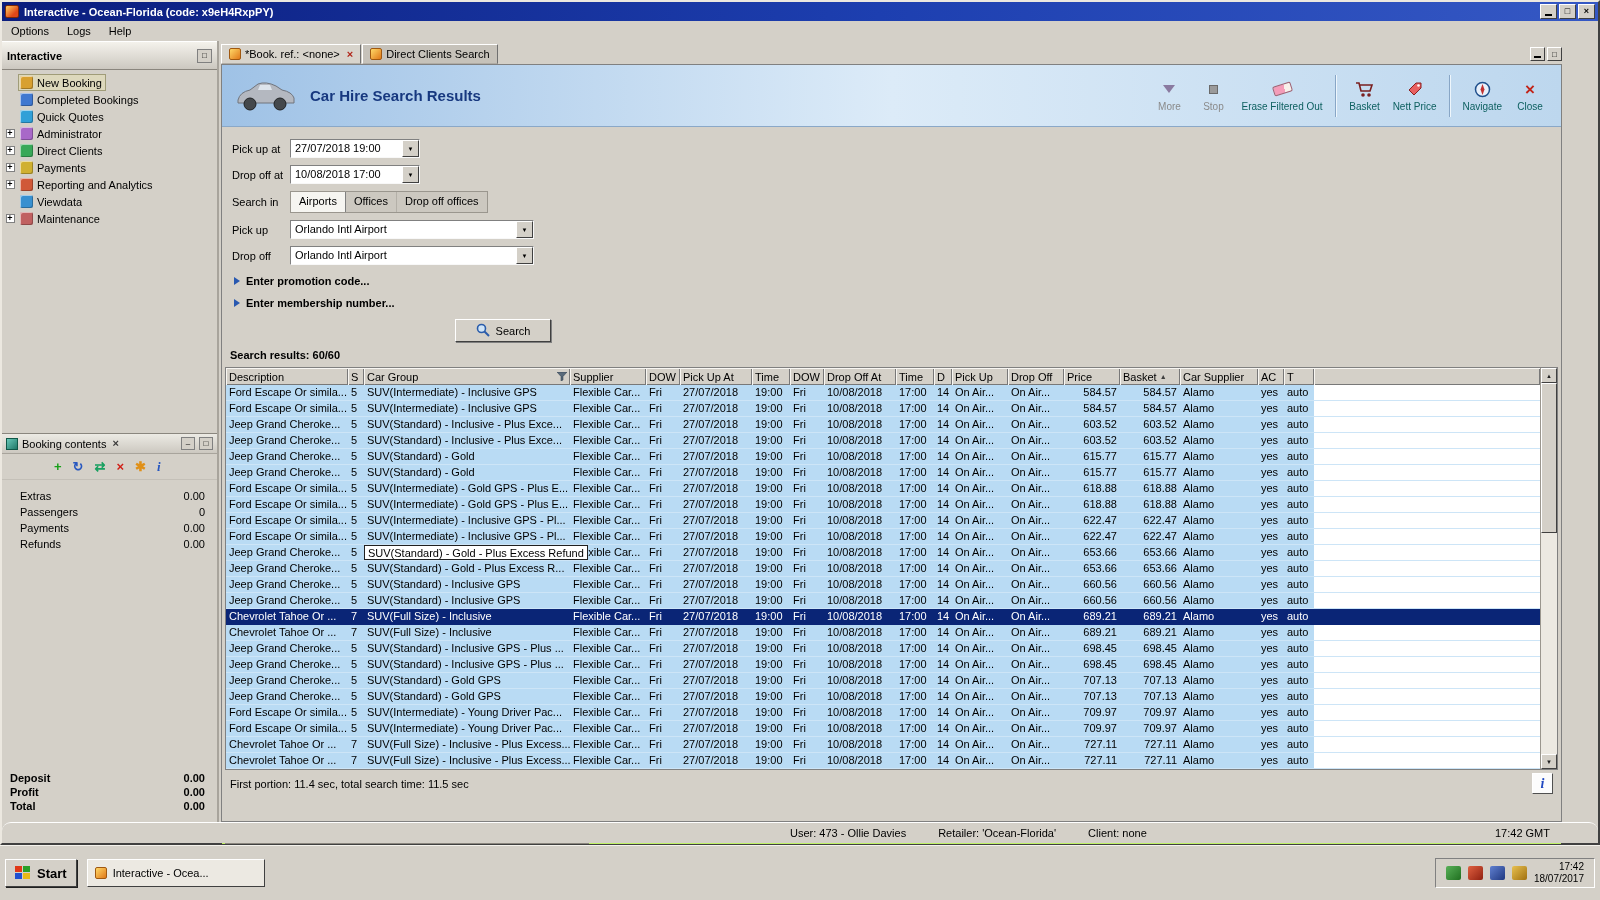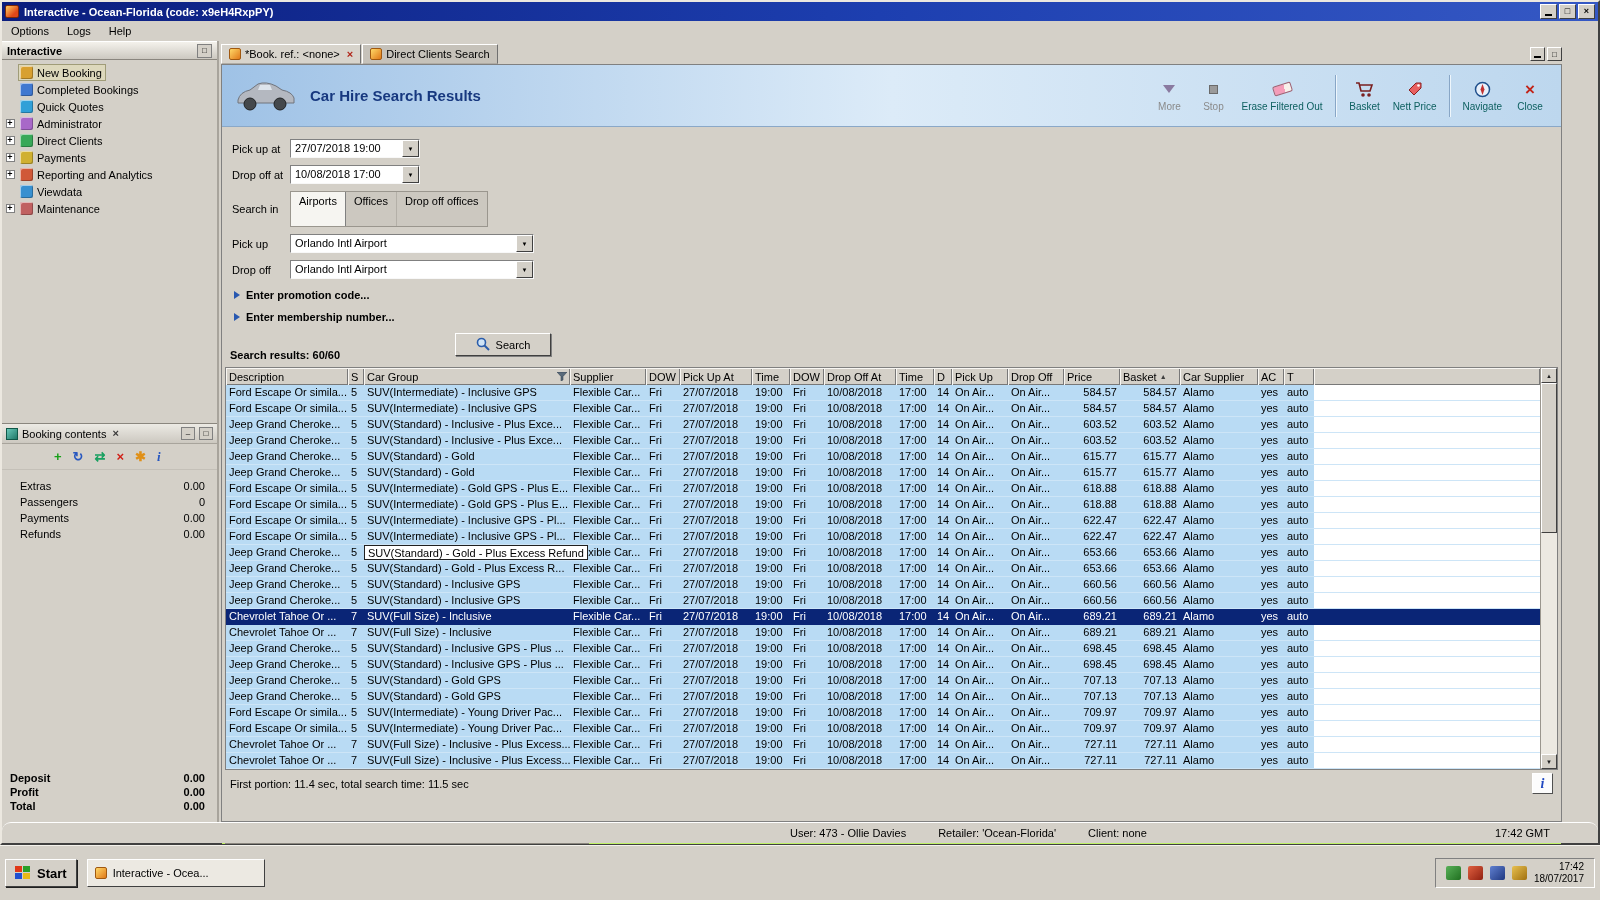--- a/index.html
+++ b/index.html
@@ -17,21 +17,21 @@
 .tb-btn{width:17px;height:15px;margin-left:2px;background:#d4d0c8;border:1px solid;
   border-color:#fff #404040 #404040 #fff;display:flex;align-items:center;justify-content:center;
   color:#000;font-size:9px;font-weight:bold;line-height:1;}
 .min-bar{width:7px;height:2px;background:#000;margin-top:7px;}
 .menubar{height:20px;flex:none;display:flex;align-items:center;background:#d4d0c8;}
 .menu-item{padding:3px 9px;}
 .workspace{flex:1;display:flex;min-height:0;}
 
 .left-panel{width:217px;flex:none;display:flex;flex-direction:column;background:#d4d0c8;
   border-right:2px solid #a8a49c;}
-.panel-header{height:19px;flex:none;display:flex;align-items:center;padding:0 5px;font-weight:bold;
+.panel-header{height:29px;flex:none;display:flex;align-items:center;padding:0 5px;font-weight:bold;
   background:linear-gradient(#f4f2ec,#ccc8c0);border-bottom:1px solid #8a867e;border-top:1px solid #fff;}
 .ph-btn{margin-left:auto;width:15px;height:14px;background:#d4d0c8;border:1px solid #808080;
   font-size:8px;line-height:12px;text-align:center;}
 .tree{flex:none;padding-top:4px;}
 .tree-item{height:17px;display:flex;align-items:center;}
 .exp-slot{width:16px;flex:none;display:flex;justify-content:center;}
 .expander{width:9px;height:9px;border:1px solid #808080;background:#fff;font-size:9px;line-height:7px;
   text-align:center;font-weight:bold;}
 .tree-sel{display:flex;align-items:center;padding:1px 3px 1px 1px;border:1px solid transparent;}
 .tree-sel.selected{background:#ddd8bc;border:1px solid #a09c78;}
@@ -86,21 +86,21 @@
 
 .form-area{height:222px;flex:none;padding:12px 0 0 10px;}
 .form-row{display:flex;align-items:center;margin-bottom:7px;}
 .f-label{width:58px;flex:none;}
 .combo{display:flex;height:19px;border:1px solid;border-color:#808080 #f8f8f8 #f8f8f8 #808080;background:#fff;}
 .combo.date{width:130px;}
 .combo.loc{width:244px;}
 .combo-text{flex:1;padding:2px 4px 0 4px;white-space:nowrap;overflow:hidden;}
 .combo-btn{width:17px;flex:none;background:#d4d0c8;border:1px solid;border-color:#fff #404040 #404040 #fff;
   display:flex;align-items:center;justify-content:center;font-size:6px;}
-.search-in{display:flex;height:36px;border:1px solid #9a968e;}
+.search-in{display:flex;height:22px;border:1px solid #9a968e;}
 .sopt{padding:3px 8px;background:#ccc8c0;border-right:1px solid #b4b0a8;white-space:nowrap;}
 .sopt.active{background:#f6f5f1;border-right:1px solid #808080;}
 .sopt:last-child{border-right:none;}
 .toggle{display:flex;align-items:center;gap:6px;font-weight:bold;margin:10px 0 10px 2px;}
 .tri{width:0;height:0;border-left:6px solid #2858b0;border-top:4px solid transparent;border-bottom:4px solid transparent;}
 .search-btn{margin:5px 0 0 223px;width:96px;height:23px;display:flex;align-items:center;justify-content:center;
   gap:6px;background:#d4d0c8;border:1px solid;border-color:#fff #404040 #404040 #fff;box-shadow:1px 1px 0 #808080;}
 .results-label{flex:none;height:18px;padding-left:8px;font-weight:bold;}
 
 .grid-wrap{flex:none;height:403px;margin:0 3px;display:flex;border:1px solid #808080;background:#fff;min-width:0;}

